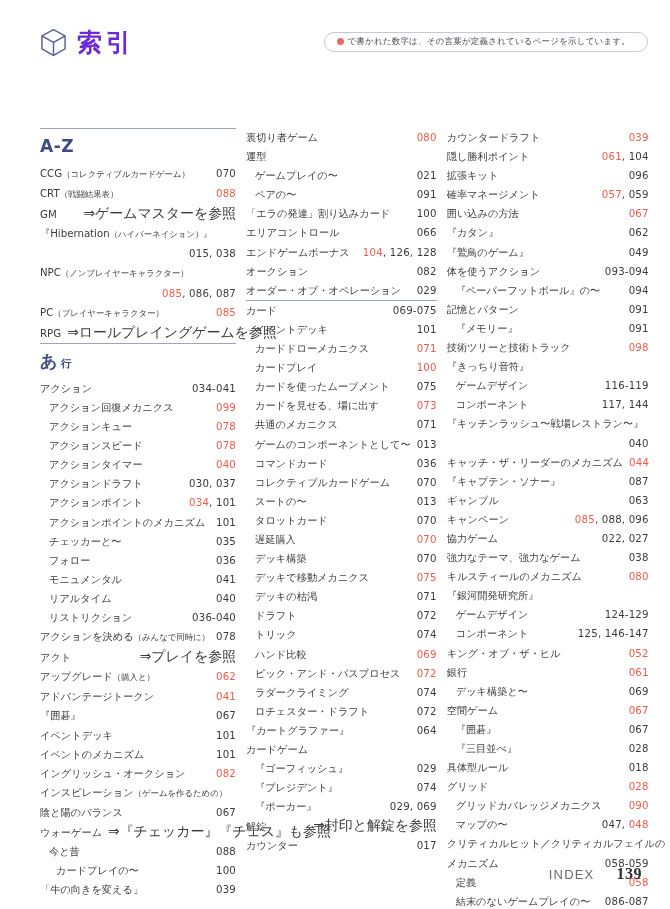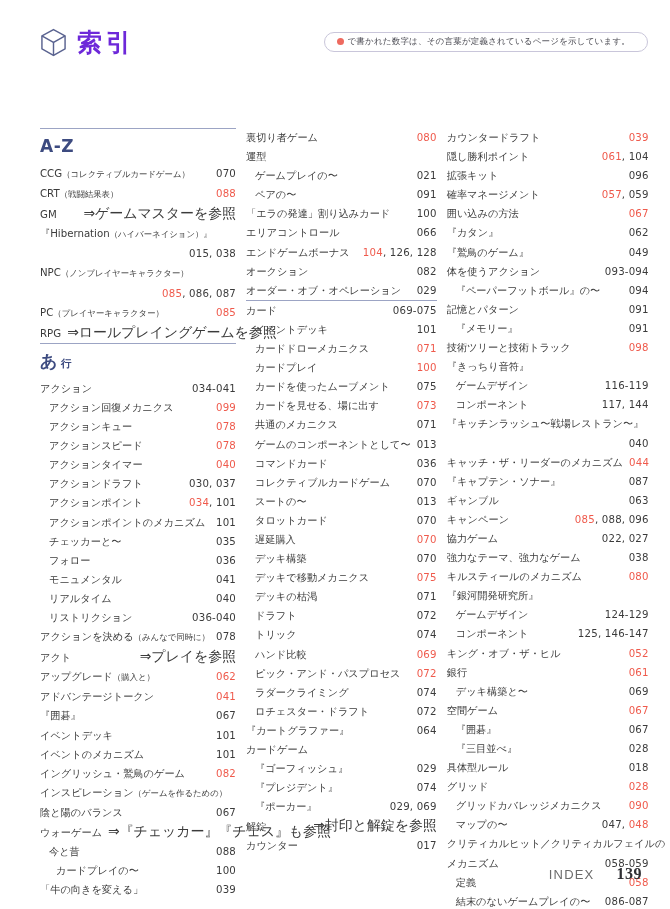--- a/index.html
+++ b/index.html
@@ -301,21 +301,21 @@
         </div>
         <div class="entry indent0">
           <span class="term">イベントデッキ</span>
           <span class="pages"><span class="blk">101</span></span>
         </div>
         <div class="entry indent0">
           <span class="term">イベントのメカニズム</span>
           <span class="pages"><span class="blk">101</span></span>
         </div>
         <div class="entry indent0">
-          <span class="term">イングリッシュ・鷲鳥のゲーム</span>
+          <span class="term">イングリッシュ・オークション</span>
           <span class="pages"><span class="red">082</span></span>
         </div>
         <div class="entry indent0">
           <span class="term">インスピレーション<span class="small">（ゲームを作るための）</span></span>
         </div>
         <div class="entry indent0">
           <span class="term">陰と陽のバランス</span>
           <span class="pages"><span class="blk">067</span></span>
         </div>
         <div class="entry indent0">

